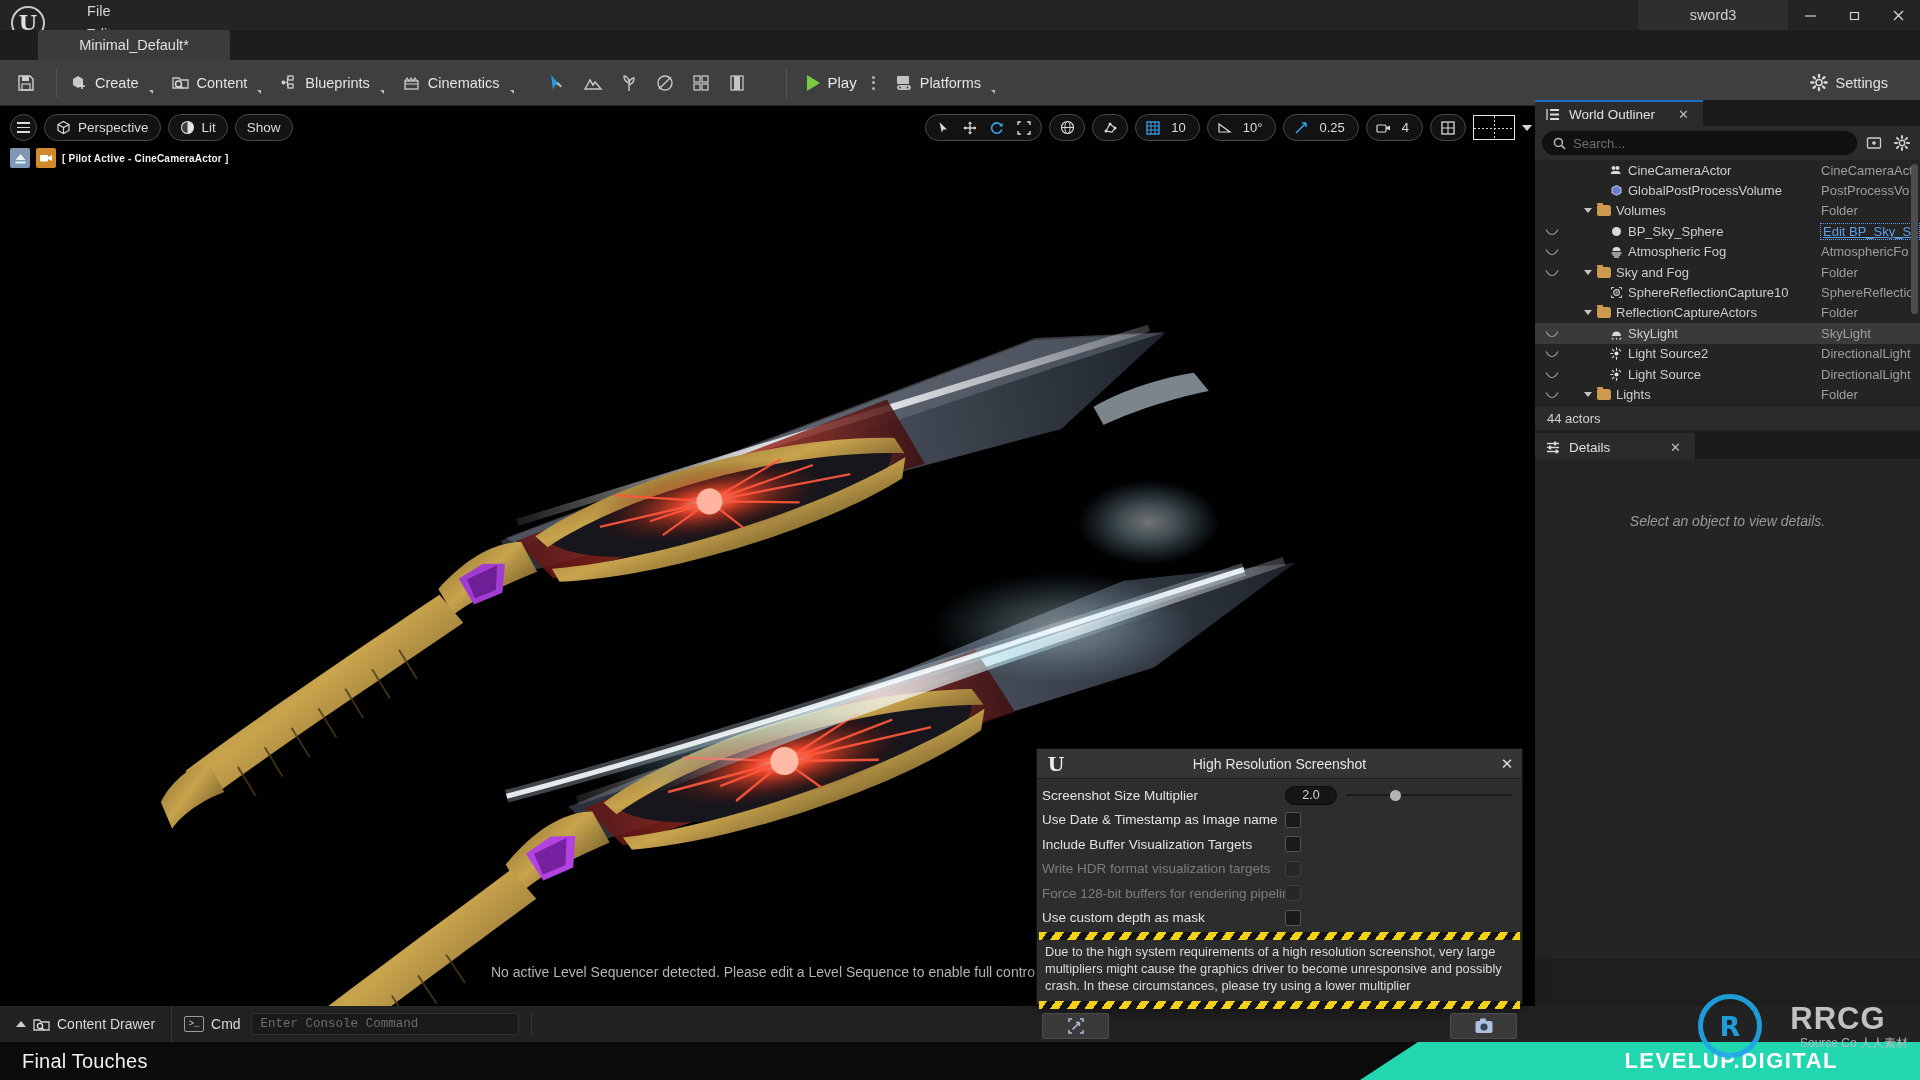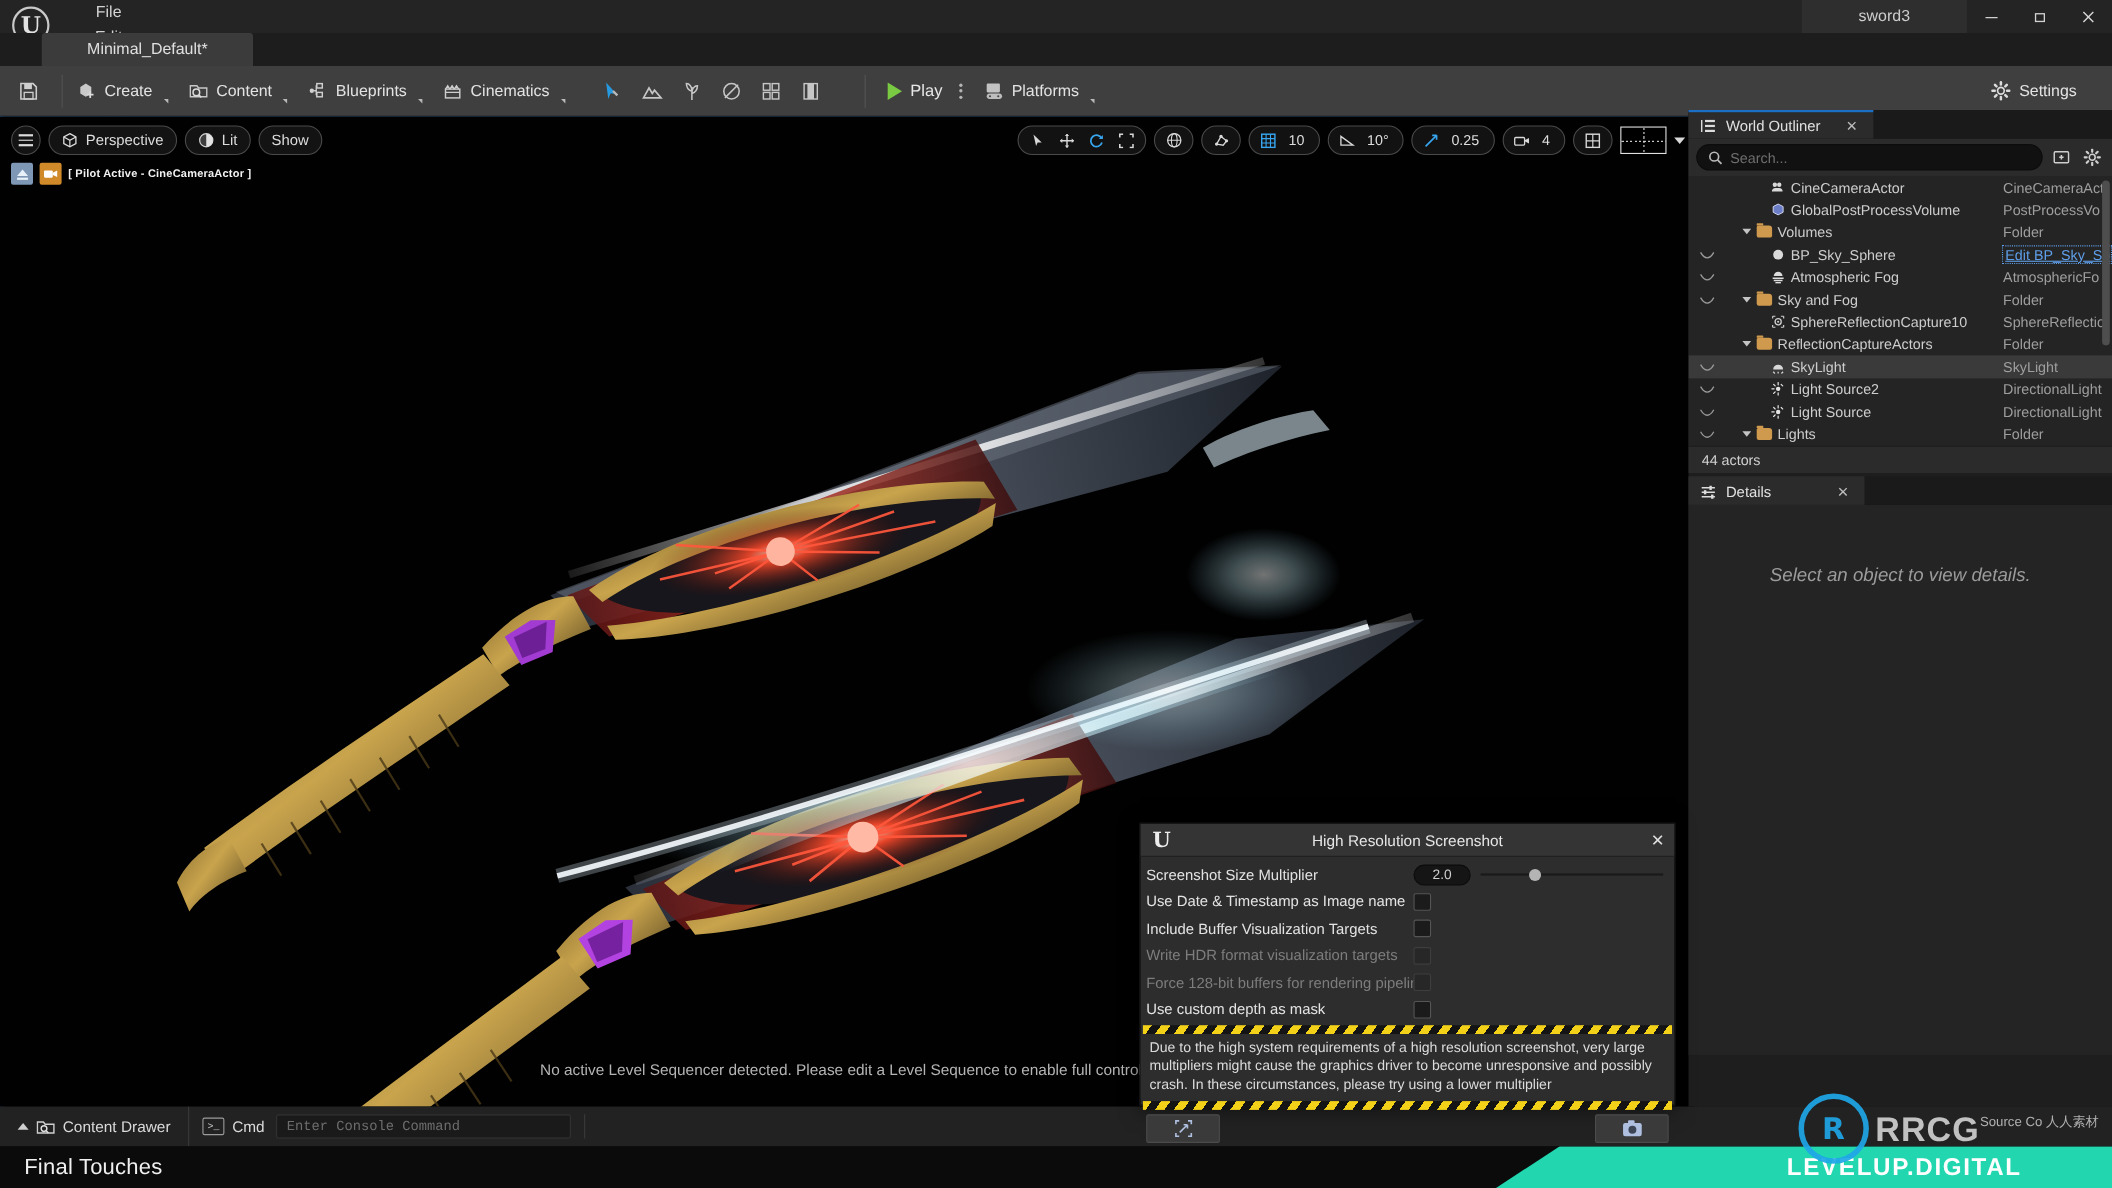--- a/index.html
+++ b/index.html
@@ -212,21 +212,21 @@
   .tscroll { position: absolute; right: 2px; top: 4px; width: 7px; height: 150px; background: #4e4e4e; border-radius: 4px; }
 
   .actor-count {
     height: 25px; background: #2b2b2b; display: flex; align-items: center;
     padding-left: 12px; font-size: 13px; color: #d0d0d0; border-top: 1px solid #181818;
   }
   .details-body {
     background: #242424; height: 500px; display: flex; align-items: flex-start; justify-content: center;
     padding-top: 54px;
   }
-  .details-empty { font-size: 17px; color: #9b9b9b; font-style: italic; }
+  .details-empty { font-size: 14px; color: #9b9b9b; font-style: italic; }
 
   
   .hrs {
     position: absolute; left: 1036px; top: 748px; width: 487px; height: 257px;
     background: #2d2d2d; border: 1px solid #101010; z-index: 30;
     box-shadow: 0 4px 18px rgba(0,0,0,.55);
   }
   .hrs-title {
     height: 30px; background: #343434; display: flex; align-items: center; position: relative;
     border-bottom: 1px solid #1f1f1f;
@@ -307,23 +307,23 @@
   }
   .rrcg {
     position: absolute; right: 12px; bottom: 22px; z-index: 4; display: flex; align-items: center; gap: 6px;
     opacity: .92;
   }
   .rrcg-badge {
     width: 64px; height: 64px; border-radius: 50%; border: 5px solid #1fa7e8;
     display: flex; align-items: center; justify-content: center; color: #1fa7e8;
     font-size: 27px; font-weight: 700; font-family: "DejaVu Sans", sans-serif;
   }
-  .rrcg-txt { display: flex; flex-direction: row; line-height: 1; text-align: center; }
+  .rrcg-txt { display: flex; flex-direction: column; line-height: 1; text-align: center; }
   .rrcg-main { font-size: 31px; font-weight: 700; color: #cfcfcf; letter-spacing: 1px; }
-  .rrcg-sub { font-size: 12px; color: #bdbdbd; margin-top: 3px; }
+  .rrcg-sub { font-size: 12px; color: #bdbdbd; margin-top: 3px; margin-left: 32px; }
 
   svg { display: block; }
 </style>
 </head>
 <body>
 
 <div id="app">
 
   <div class="titlebar">
     <div class="ue-logo-wrap">

